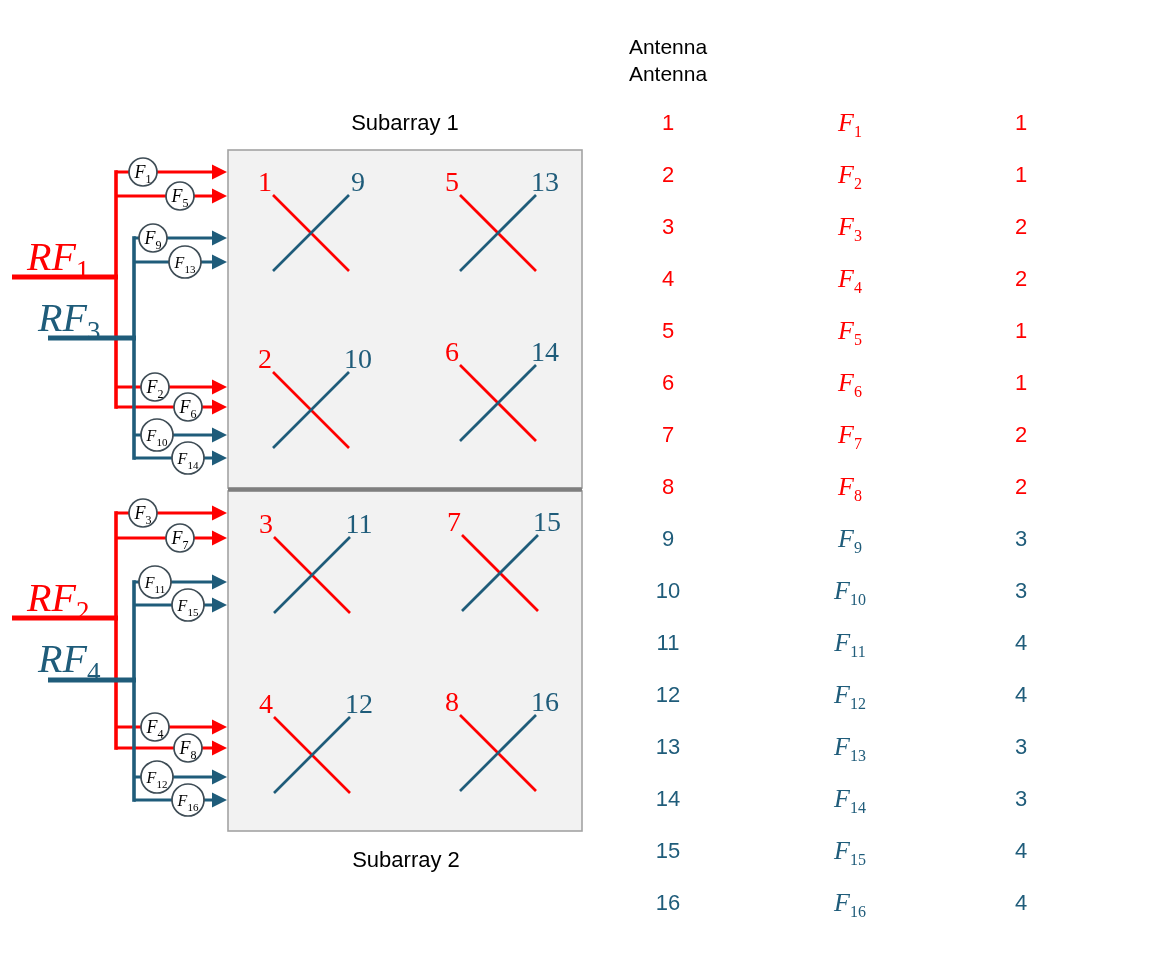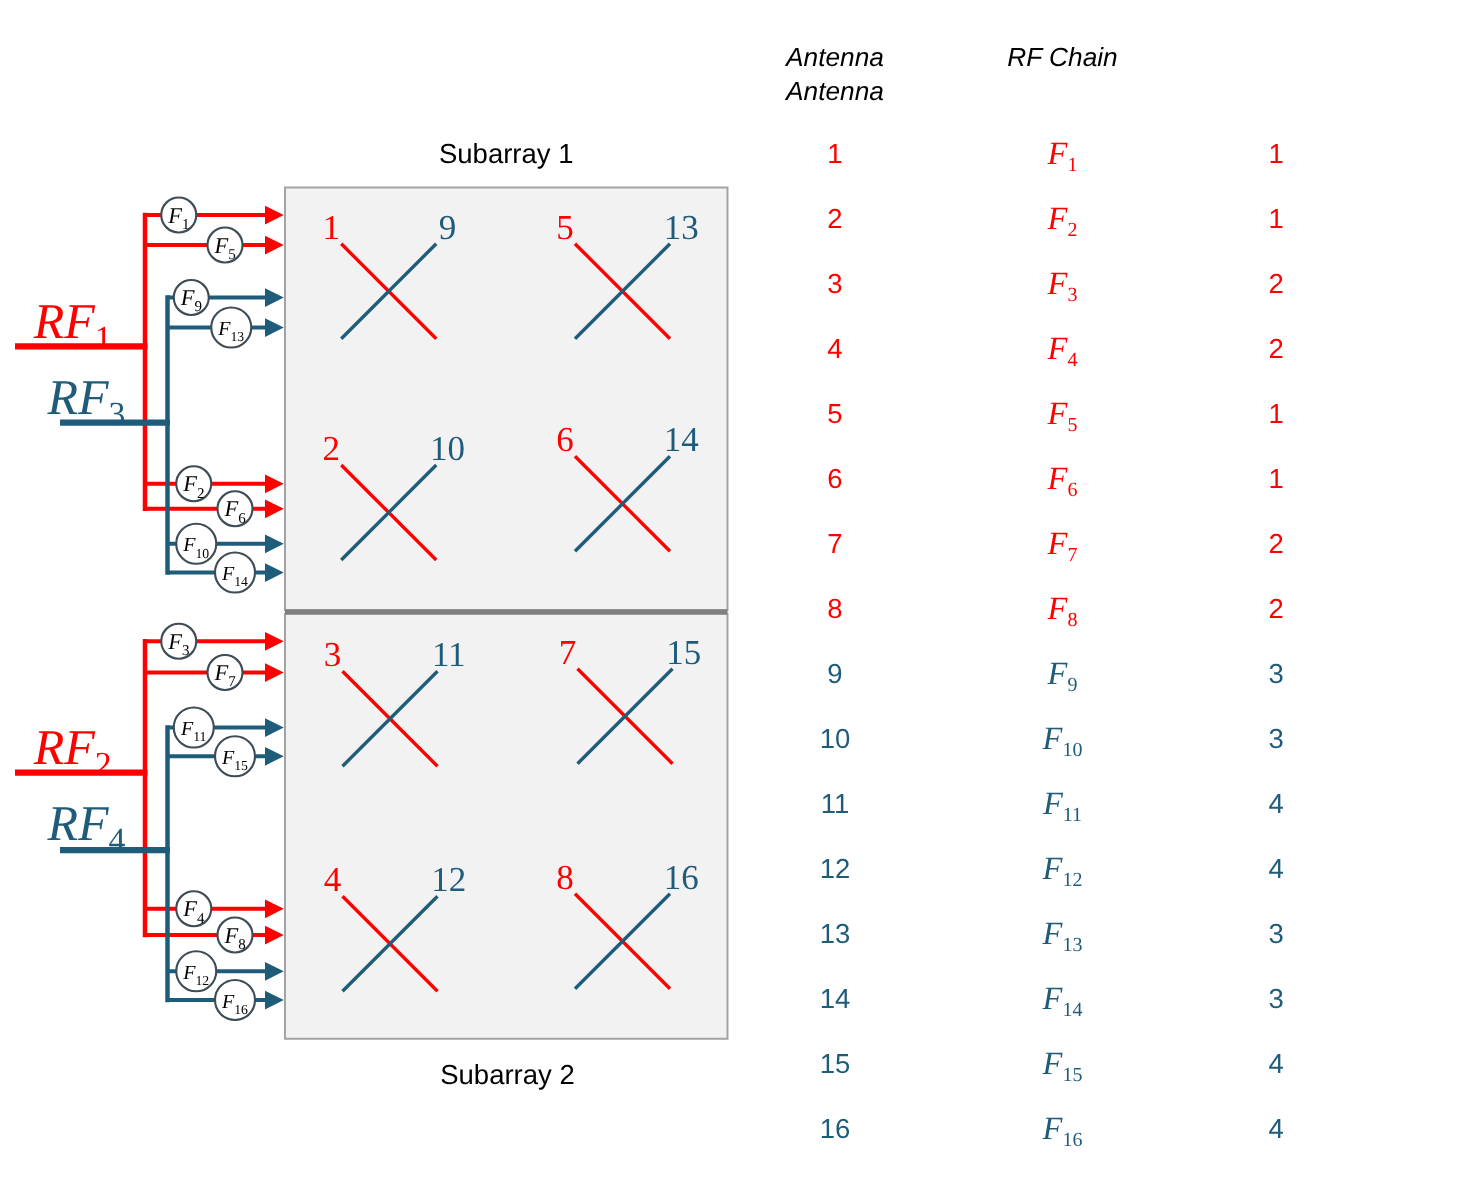--- a/index.html
+++ b/index.html
@@ -10,21 +10,21 @@
   
   #diagram-svg { position: absolute; left: 0; top: 0; }
   #diagram-svg text { font-family: "Liberation Serif", "DejaVu Serif", serif; }
   #diagram-svg text.sans { font-family: "Liberation Sans", sans-serif; }
   #diagram-svg text.ital { font-style: italic; }
 
   
   .weights-table { position: absolute; left: 600px; top: 0; width: 566px; height: 959px; }
   .thead { position: absolute; top: 33px; left: 0; width: 100%;
            display: grid; grid-template-columns: 136px 228px 114px; }
-  .th { text-align: center; font-size: 21px; line-height: 27px; color: #000; font-style: italic; }
+  .th { text-align: center; font-size: 21px; line-height: 27px; color: #000; }
   .tbody { position: absolute; top: 99px; left: 0; width: 100%; height: 828px;
            display: flex; flex-direction: column; justify-content: space-between; }
   .tr { display: grid; grid-template-columns: 136px 228px 114px; height: 48px; align-items: center; }
   .td { text-align: center; font-size: 22px; }
   .td.wcell { font-family: "Liberation Serif", "DejaVu Serif", serif; font-style: italic; font-size: 26px; }
   .td.wcell sub { font-style: normal; font-size: 16px; line-height: 0; }
 </style>
 </head>
 <body>
 
@@ -143,23 +143,20 @@
       <polygon points="212,792.5 227,800 212,807.5" fill="#1F5C7A"></polygon>
       <circle cx="188" cy="800" r="16" fill="#FFFFFF" stroke="#3E4C55" stroke-width="1.7"></circle>
       <text x="188" y="806" text-anchor="middle" fill="#000000"><tspan font-size="16" font-style="italic">F</tspan><tspan font-size="11" dy="5">16</tspan></text>
     </svg>
   <div class="weights-table">
     <div class="thead">
         <div class="th">
           <div>Antenna</div>
           <div>Antenna</div>
         </div>
-        <div class="th">
-          <div>RF Chain</div>
-        </div>
       </div>
     <div class="tbody">
         <div class="tr">
           <div class="td" style="color: rgb(255, 0, 0);">1</div>
           <div class="td wcell" style="color: rgb(255, 0, 0);"><span>F</span><sub>1</sub></div>
           <div class="td" style="color: rgb(255, 0, 0);">1</div>
         </div>
         <div class="tr">
           <div class="td" style="color: rgb(255, 0, 0);">2</div>
           <div class="td wcell" style="color: rgb(255, 0, 0);"><span>F</span><sub>2</sub></div>

